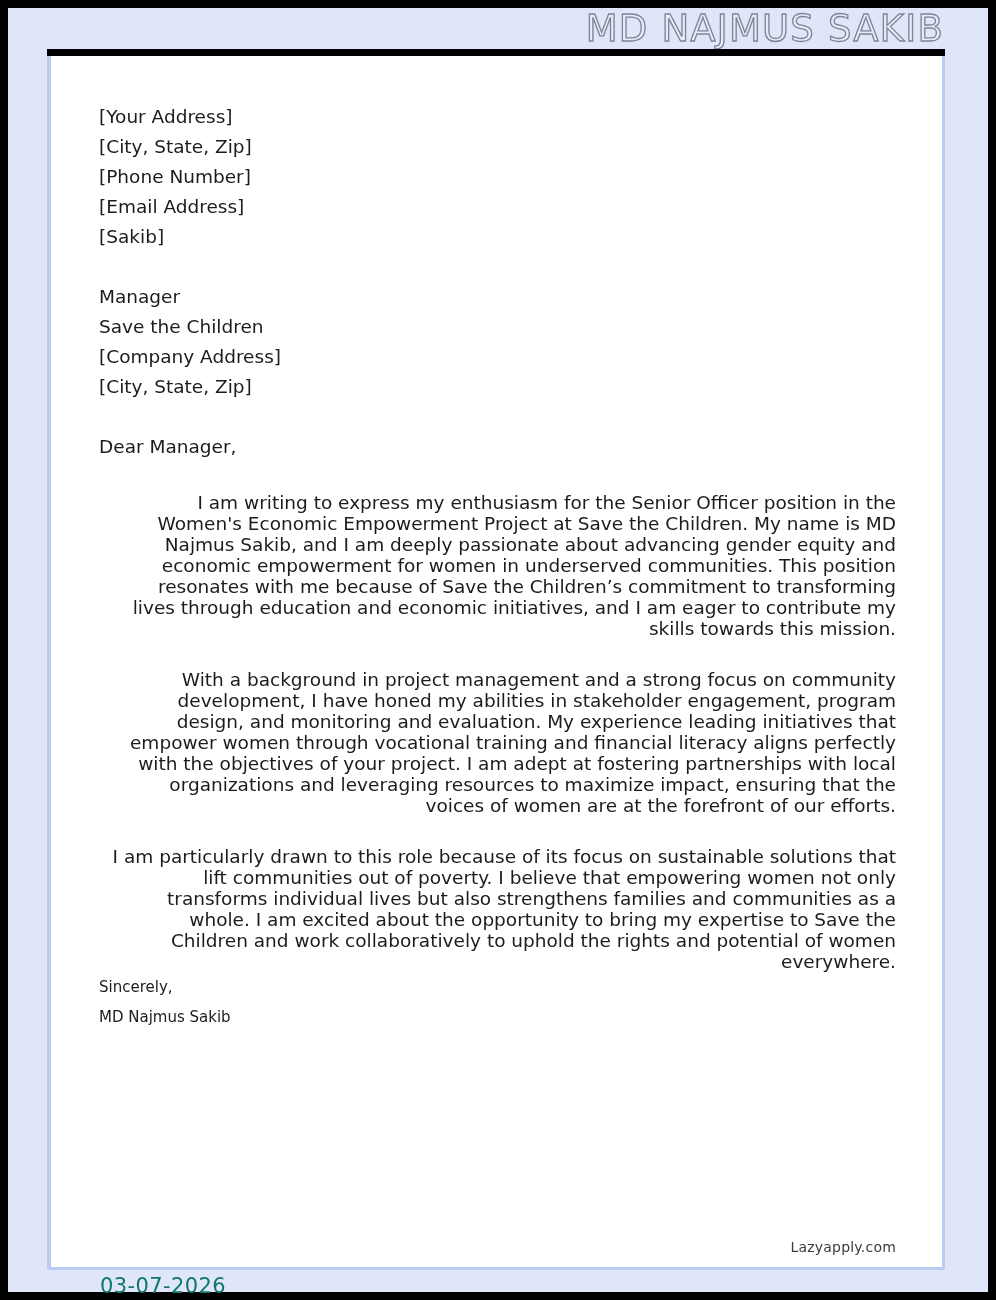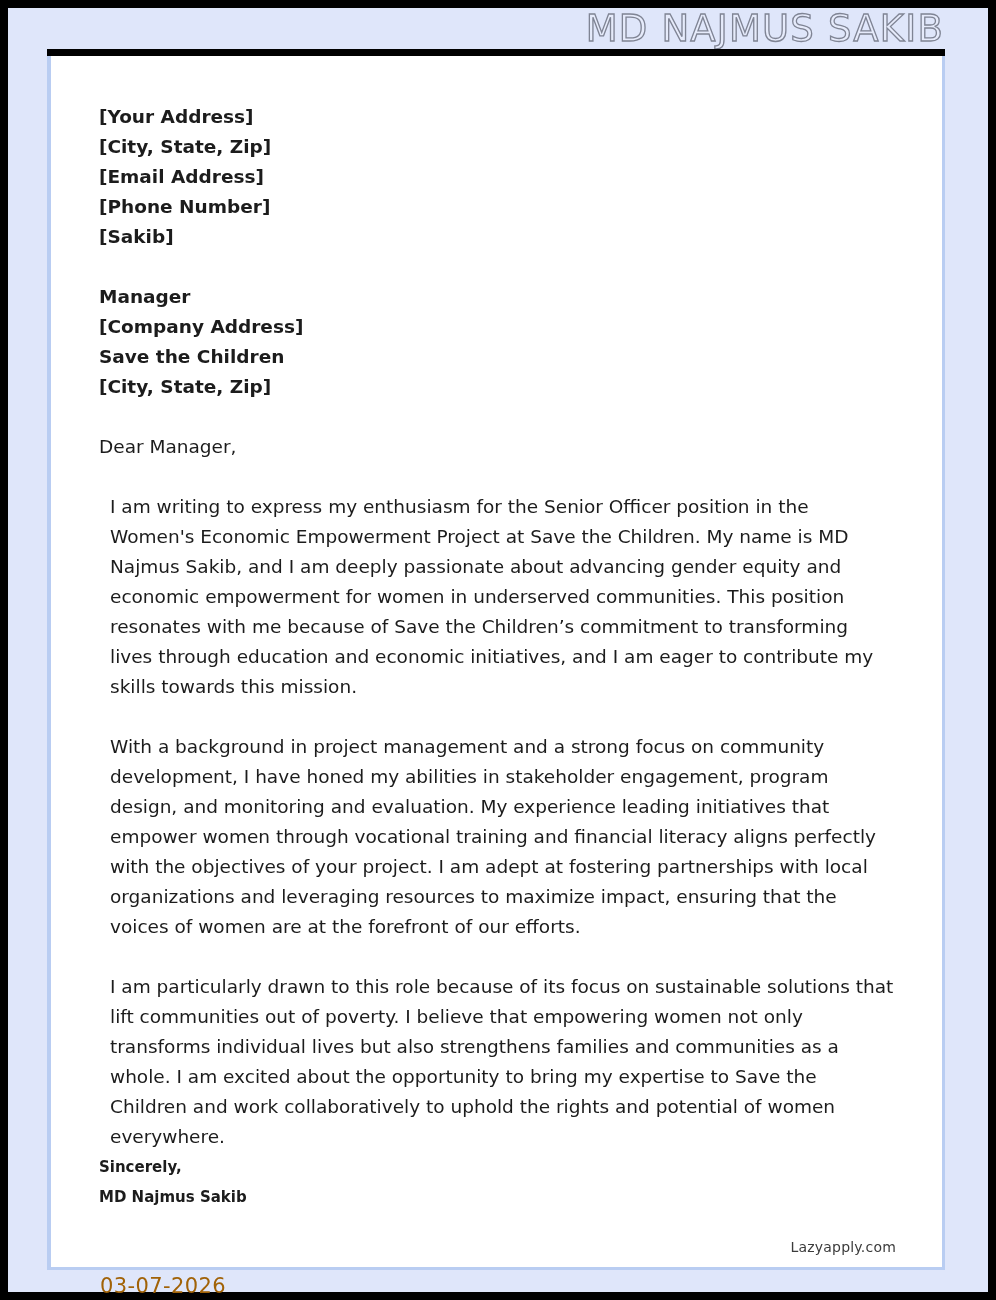--- a/index.html
+++ b/index.html
@@ -86,31 +86,31 @@
     height: 100%;
   }
 
   
   .block {
     font-size: 18.5px;
     line-height: 30px;
     color: #1c1c1c;
     margin: 0;
   }
-  .addr-line { display: block; font-weight: bold; }
+  .addr-line { display: block; }
 
   .gap-sm { height: 30px; }
   .gap-md { height: 30px; }
 
   p.para {
     font-size: 18.5px;
-    line-height: 30px;
+    line-height: 21px;
     color: #1c1c1c;
     margin: 0 0 30px 11px;
-    text-align: left;
+    text-align: right;
     max-width: 800px;
   }
   p.para:last-of-type { margin-bottom: 0; }
 
   .sign-block {
     font-size: 15px;
     line-height: 30px;
     color: #1c1c1c;
   }
 
@@ -124,21 +124,21 @@
     letter-spacing: 0.2px;
     text-align: center;
   }
 
   
   .footer-date {
     position: absolute;
     left: 92px;
     top: 1268px;
     font-size: 21px;
-    color: #a16207;
+    color: #0f766e;
     letter-spacing: 0.4px;
     line-height: 1;
   }
 </style>
 </head>
 <body>
 
 <div class="page">
   <div class="page-inner">
 
@@ -147,31 +147,31 @@
     </div>
 
     <div class="header-rule"></div>
 
     <div class="letter">
       <div class="letter-content">
 
         <div class="block">
           <span class="addr-line">[Your Address]</span>
           <span class="addr-line">[City, State, Zip]</span>
+          <span class="addr-line">[Phone Number]</span>
           <span class="addr-line">[Email Address]</span>
-          <span class="addr-line">[Phone Number]</span>
           <span class="addr-line">[Sakib]</span>
         </div>
 
         <div class="gap-sm"></div>
 
         <div class="block">
           <span class="addr-line">Manager</span>
+          <span class="addr-line">Save the Children</span>
           <span class="addr-line">[Company Address]</span>
-          <span class="addr-line">Save the Children</span>
           <span class="addr-line">[City, State, Zip]</span>
         </div>
 
         <div class="gap-md"></div>
 
         <div class="block">Dear Manager,</div>
 
         <div class="gap-md"></div>
 
         <p class="para">I am writing to express my enthusiasm for the Senior Officer position in the Women's Economic Empowerment Project at Save the Children. My name is MD Najmus Sakib, and I am deeply passionate about advancing gender equity and economic empowerment for women in underserved communities. This position resonates with me because of Save the Children’s commitment to transforming lives through education and economic initiatives, and I am eager to contribute my skills towards this mission.</p>

